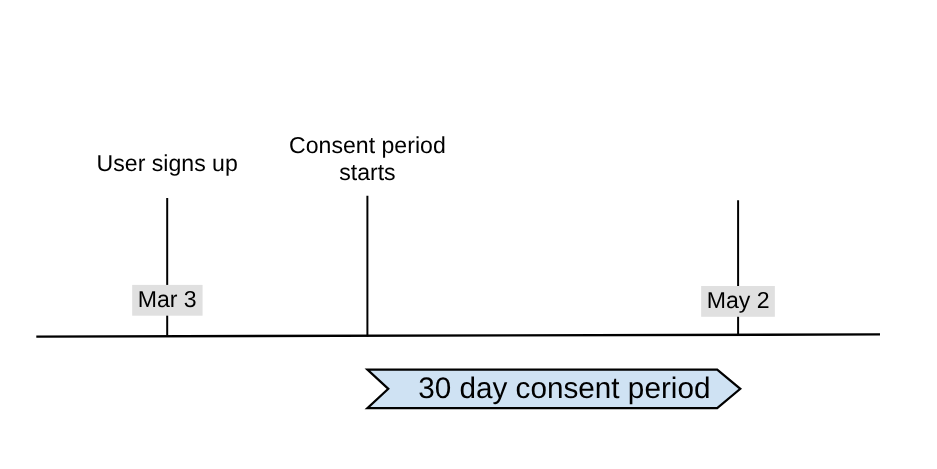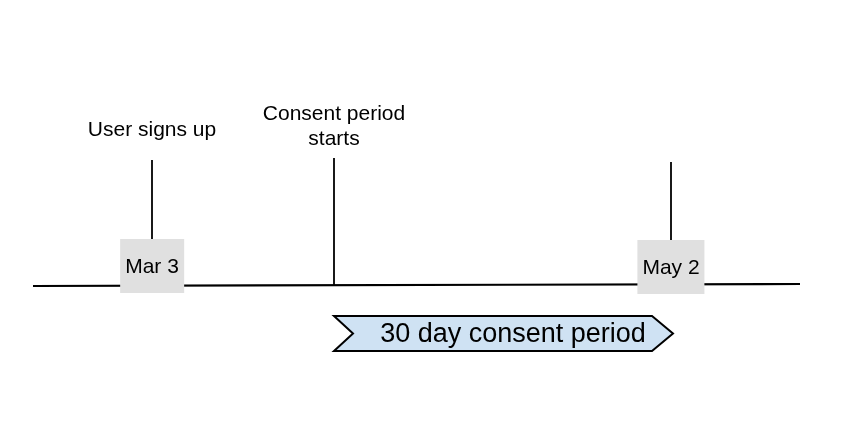--- a/index.html
+++ b/index.html
@@ -8,20 +8,21 @@
     background: #ffffff;
   }
   .canvas {
     position: relative;
     width: 852px;
     height: 372px;
     background: var(--background, #ffffff);
     overflow: hidden;
     font-family: "Liberation Sans", sans-serif;
     color: var(--text, #000000);
+    margin-top: 20px;
   }
   svg.graphics {
     position: absolute;
     left: 0;
     top: 0;
   }
   .axis {
     stroke: var(--line, #000000);
     stroke-width: 2.2;
     stroke-linecap: butt;
@@ -43,21 +44,21 @@
     white-space: pre-line;
     font-size: 21px;
     line-height: 25px;
   }
   .date-badge {
     position: absolute;
     transform: translateX(-50%);
     background: var(--date-bg, #e0e0e0);
     font-size: 21px;
     line-height: 26px;
-    padding: 14px 5px;
+    padding: 1px 5px;
     white-space: nowrap;
   }
   .banner-label {
     position: absolute;
     transform: translateX(-50%);
     text-align: center;
     font-size: 27px;
     line-height: 25px;
     white-space: nowrap;
   }

